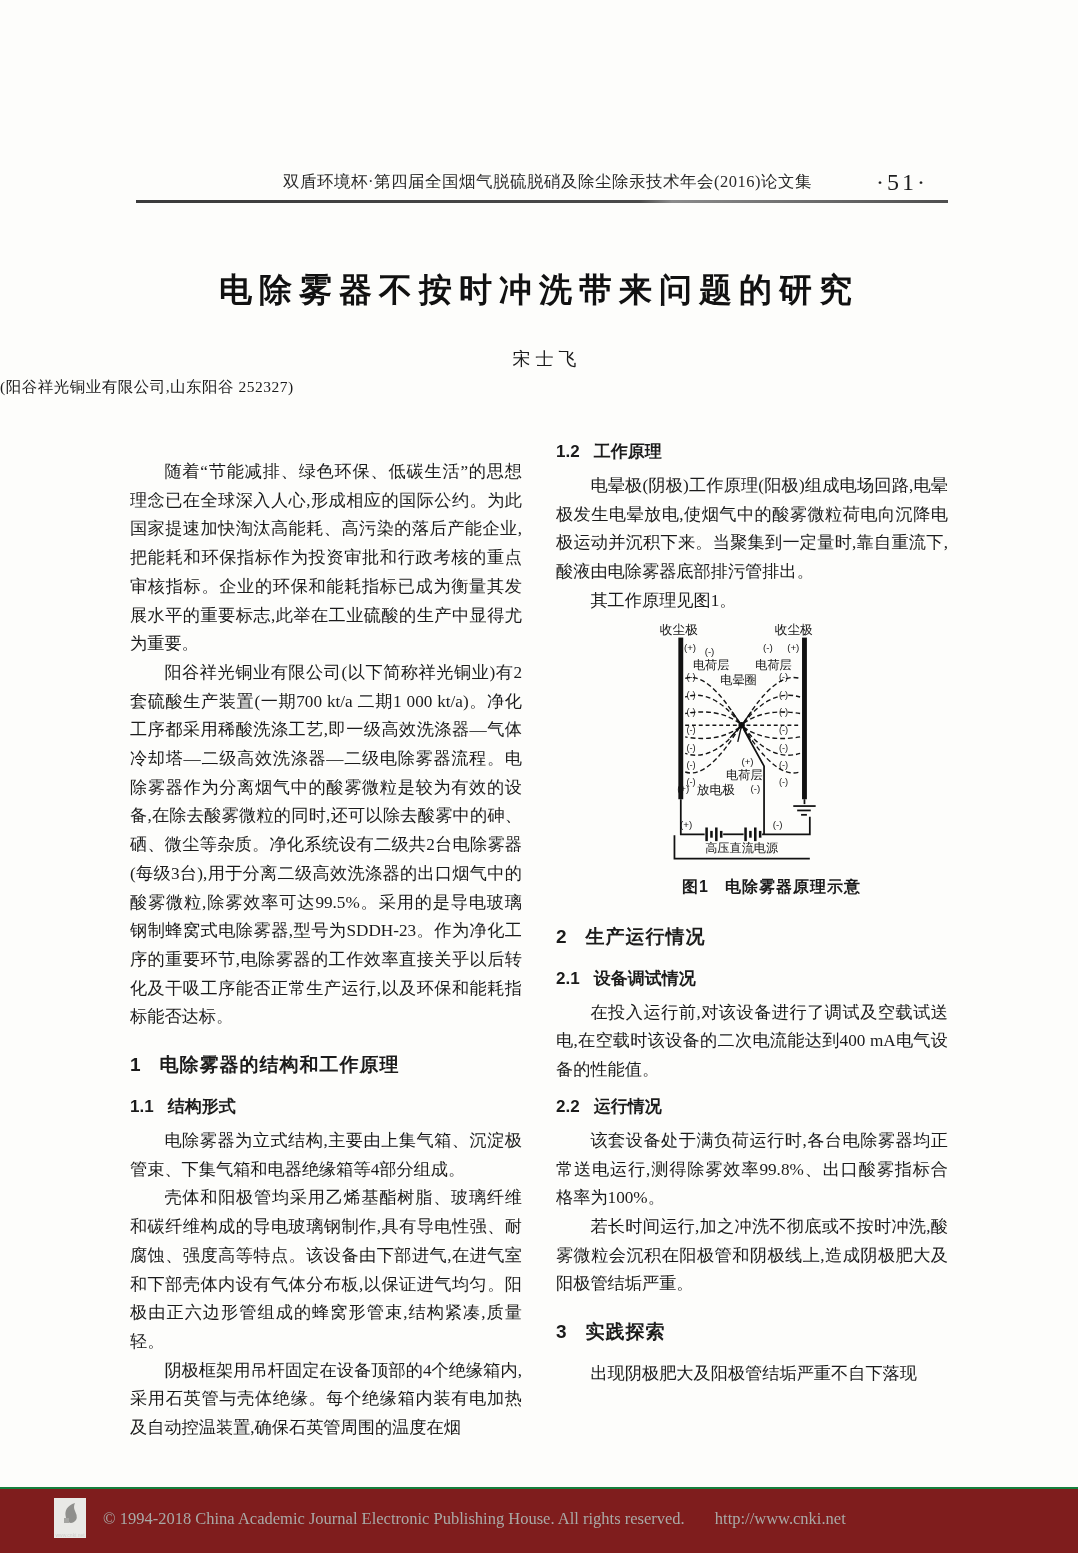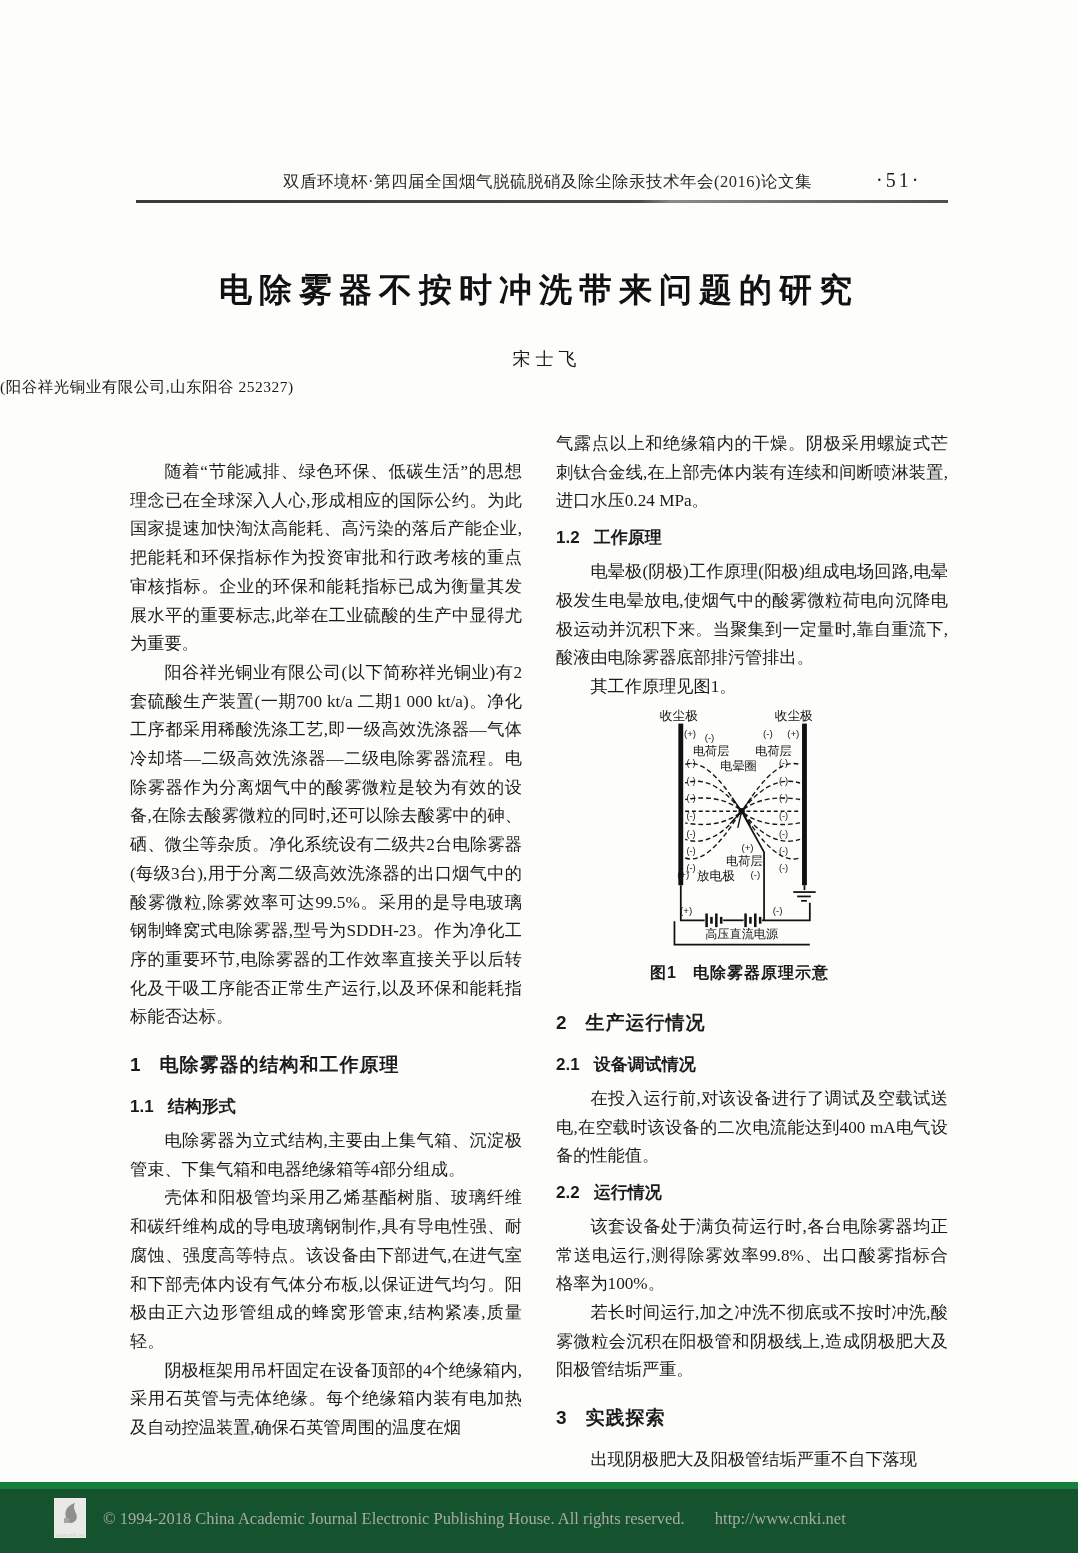--- a/index.html
+++ b/index.html
@@ -3,21 +3,21 @@
 <meta charset="utf-8">
 <style>
   html,body{margin:0;padding:0;background:#ffffff;}
   .page{
     position:relative;width:1078px;height:1553px;background:#fdfdfb;
     overflow:hidden;color:#1b1b1b;
     font-family:"Liberation Serif","DejaVu Serif",serif;
   }
   
   .proceedings{position:absolute;top:171px;left:283px;font-size:16.5px;color:#2a2a2a;letter-spacing:0.5px;}
-  .page-num{position:absolute;top:169px;left:876px;font-size:20px;letter-spacing:3px;color:#1e1e1e;}
+  .page-num{position:absolute;top:169px;left:876px;font-size:24px;letter-spacing:3px;color:#1e1e1e;}
   .header-rule{position:absolute;top:200px;left:136px;width:812px;height:3px;
     background:linear-gradient(to right,#3b3b3b 0%,#4a4a4a 62%,#8a8a8a 66%,#4e4e4e 100%);}
   
   .title{position:absolute;top:268px;left:0;width:100%;text-align:center;
     font-family:"Liberation Sans","DejaVu Sans",sans-serif;font-weight:bold;
     font-size:33px;letter-spacing:7px;color:#111;}
   .author{position:absolute;top:347px;left:8px;width:100%;text-align:center;font-size:18px;letter-spacing:5px;}
   .affil{position:absolute;top:377px;left:0;width:100%;font-size:15.5px;letter-spacing:0.5px;}
   
   .col{position:absolute;top:430px;width:392px;font-size:17.2px;line-height:28.7px;text-align:justify;}
@@ -32,23 +32,23 @@
     font-size:17px;line-height:28px;margin:8px 0 6px;}
   .h-sub .h-num{margin-right:14px;}
   .h2-gap{margin-top:20px;}
   .p12{margin-top:12px !important;}
   
   .figure-wrap{margin:6px 0 10px 98px;width:228px;text-align:center;}
   svg.fig{width:224px;display:block;}
   svg.fig text{font-family:"Liberation Sans","DejaVu Sans",sans-serif;fill:#151515;}
   .fig-caption{margin-top:10px;font-family:"Liberation Sans","DejaVu Sans",sans-serif;
     font-weight:bold;font-size:16px;letter-spacing:1px;white-space:nowrap;text-align:left;margin-left:-4px;}
-  .fig-caption .cap-num{margin-right:16px;}
+  .fig-caption .cap-num{margin-right:16px;margin-left:32px;}
   
-  .footer{position:absolute;left:0;bottom:0;width:100%;height:64px;background:#14532d;border-top:7px solid #15803d;}
+  .footer{position:absolute;left:0;bottom:0;width:100%;height:64px;background:#7f1d1d;border-top:2px solid #15803d;}
   .cnki-logo{position:absolute;left:54px;top:9px;width:32px;height:40px;background:#e9e9e6;text-align:center;}
   .cnki-logo .logo-cap{display:block;font-size:5px;color:#cfcfcc;line-height:6px;
     font-family:"Liberation Sans","DejaVu Sans",sans-serif;margin-top:-2px;}
   .footer-text{position:absolute;left:103px;top:20px;font-size:16.5px;color:#a9a9a6;white-space:nowrap;}
   .footer-text .url{margin-left:26px;}
 </style>
 </head>
 <body>
 
 <div class="page">
@@ -65,21 +65,20 @@
     <p>随着“节能减排、绿色环保、低碳生活”的思想理念已在全球深入人心,形成相应的国际公约。为此国家提速加快淘汰高能耗、高污染的落后产能企业,把能耗和环保指标作为投资审批和行政考核的重点审核指标。企业的环保和能耗指标已成为衡量其发展水平的重要标志,此举在工业硫酸的生产中显得尤为重要。</p>
     <p>阳谷祥光铜业有限公司(以下简称祥光铜业)有2套硫酸生产装置(一期700 kt/a 二期1 000 kt/a)。净化工序都采用稀酸洗涤工艺,即一级高效洗涤器—气体冷却塔—二级高效洗涤器—二级电除雾器流程。电除雾器作为分离烟气中的酸雾微粒是较为有效的设备,在除去酸雾微粒的同时,还可以除去酸雾中的砷、硒、微尘等杂质。净化系统设有二级共2台电除雾器(每级3台),用于分离二级高效洗涤器的出口烟气中的酸雾微粒,除雾效率可达99.5%。采用的是导电玻璃钢制蜂窝式电除雾器,型号为SDDH-23。作为净化工序的重要环节,电除雾器的工作效率直接关乎以后转化及干吸工序能否正常生产运行,以及环保和能耗指标能否达标。</p>
     <div class="h-main"><span class="h-num">1</span><span>电除雾器的结构和工作原理</span></div>
     <div class="h-sub"><span class="h-num">1.1</span><span>结构形式</span></div>
     <p>电除雾器为立式结构,主要由上集气箱、沉淀极管束、下集气箱和电器绝缘箱等4部分组成。</p>
     <p>壳体和阳极管均采用乙烯基酯树脂、玻璃纤维和碳纤维构成的导电玻璃钢制作,具有导电性强、耐腐蚀、强度高等特点。该设备由下部进气,在进气室和下部壳体内设有气体分布板,以保证进气均匀。阳极由正六边形管组成的蜂窝形管束,结构紧凑,质量轻。</p>
     <p>阴极框架用吊杆固定在设备顶部的4个绝缘箱内,采用石英管与壳体绝缘。每个绝缘箱内装有电加热及自动控温装置,确保石英管周围的温度在烟</p>
   </div>
 
   <div class="col col-right">
-    <p class="noindent">气露点以上和绝缘箱内的干燥。阴极采用螺旋式芒刺钛合金线,在上部壳体内装有连续和间断喷淋装置,进口水压0.24 MPa。</p>
     <div class="h-sub"><span class="h-num">1.2</span><span>工作原理</span></div>
     <p>电晕极(阴极)工作原理(阳极)组成电场回路,电晕极发生电晕放电,使烟气中的酸雾微粒荷电向沉降电极运动并沉积下来。当聚集到一定量时,靠自重流下,酸液由电除雾器底部排污管排出。</p>
     <p>其工作原理见图1。</p>
 
     <div class="figure-wrap">
       <svg class="fig" viewBox="0 0 230 248" xmlns="http://www.w3.org/2000/svg">
 
         <rect x="25" y="16" width="5" height="166" fill="#111"></rect>
         <rect x="152" y="16" width="5" height="166" fill="#111"></rect>
 

